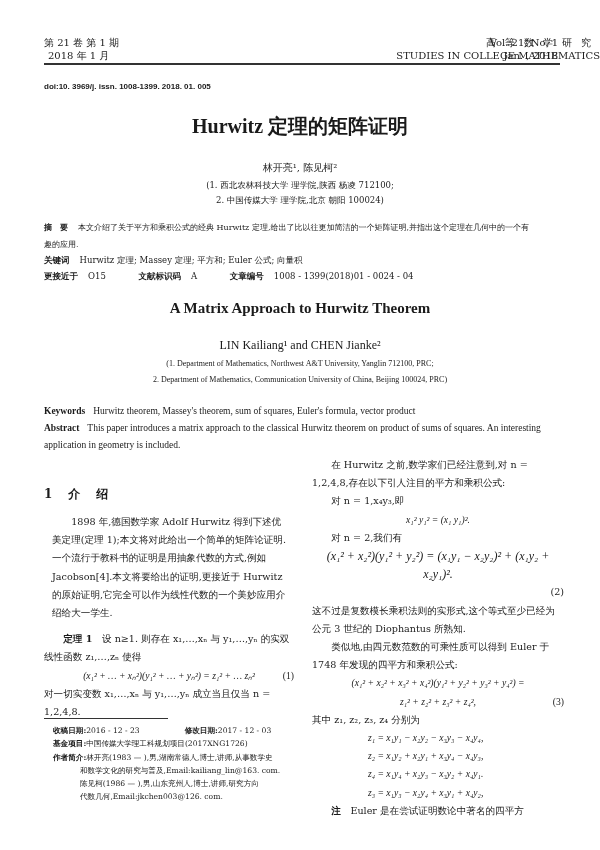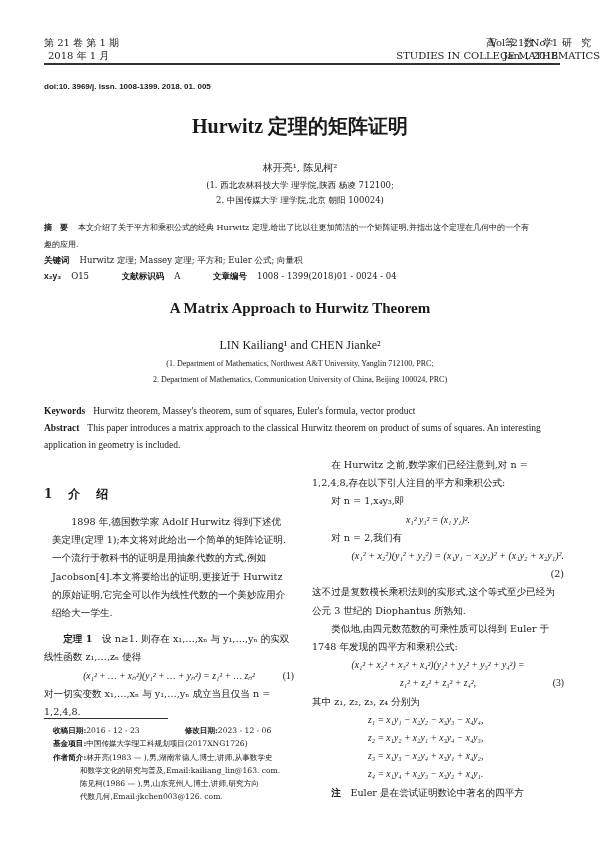--- a/index.html
+++ b/index.html
@@ -67,21 +67,21 @@
   <div>2. 中国传媒大学 理学院,北京 朝阳 100024)</div>
 </div>
 
 <div class="abs abs-cn">
   <span class="lbl">摘　要</span><span>本文介绍了关于平方和乘积公式的经典 Hurwitz 定理,给出了比以往更加简洁的一个矩阵证明,并指出这个定理在几何中的一个有趣的应用.</span>
 </div>
 <div class="abs kw-cn">
   <span class="lbl">关键词</span><span>Hurwitz 定理; Massey 定理; 平方和; Euler 公式; 向量积</span>
 </div>
 <div class="abs cls-cn">
-  <span class="lbl">x₂y₃</span><span>O15</span><span class="gap"></span>
+  <span class="lbl">更接近于</span><span>O15</span><span class="gap"></span>
   <span class="lbl">文献标识码</span><span>A</span><span class="gap"></span>
   <span class="lbl">文章编号</span><span>1008 - 1399(2018)01 - 0024 - 04</span>
 </div>
 
 <div class="abs title-en">A Matrix Approach to Hurwitz Theorem</div>
 <div class="abs authors-en">LIN Kailiang¹ and CHEN Jianke²</div>
 <div class="abs aff-en">
   <div>(1. Department of Mathematics, Northwest A&amp;T University, Yanglin 712100, PRC;</div>
   <div>2. Department of Mathematics, Communication University of China, Beijing 100024, PRC)</div>
 </div>
@@ -96,38 +96,38 @@
 
 <div class="abs col colL">
   <p class="ind" style="margin:8px">1898 年,德国数学家 Adolf Hurwitz 得到下述优美定理(定理 1);本文将对此给出一个简单的矩阵论证明.一个流行于教科书的证明是用抽象代数的方式,例如 Jacobson[4].本文将要给出的证明,更接近于 Hurwitz 的原始证明,它完全可以作为线性代数的一个美妙应用介绍给大一学生.</p>
   <p class="ind" style="margin:0"><span class="th">定理 1</span>　<span>设 n≥1. 则存在 x₁,…,xₙ 与 y₁,…,yₙ 的实双线性函数 z₁,…,zₙ 使得</span></p>
   <div class="eq"><span>(x₁² + … + xₙ²)(y₁² + … + yₙ²) = z₁² + … zₙ²</span><span class="eqn">(1)</span></div>
   <p style="margin:0">对一切实变数 x₁,…,xₙ 与 y₁,…,yₙ 成立当且仅当 n = 1,2,4,8.</p>
 </div>
 
 <div class="abs fn-rule"></div>
 <div class="abs fn">
-  <div><span class="lb">收稿日期:</span><span>2016 - 12 - 23</span><span style="display:inline-block;width:36px"></span><span class="lb">修改日期:</span><span>2023 - 12 - 06</span></div>
+  <div><span class="lb">收稿日期:</span><span>2016 - 12 - 23</span><span style="display:inline-block;width:36px"></span><span class="lb">修改日期:</span><span>2017 - 12 - 03</span></div>
   <div><span class="lb">基金项目:</span><span>中国传媒大学理工科规划项目(2017XNG1726)</span></div>
   <div><span class="lb">作者简介:</span><span>林开亮(1983 — ),男,湖南常德人,博士,讲师,从事数学史</span></div>
   <div class="ii">和数学文化的研究与普及,Email:kailiang_lin@163. com.</div>
   <div class="ii">陈见柯(1986 — ),男,山东兖州人,博士,讲师,研究方向</div>
   <div class="ii">代数几何,Email:jkchen003@126. com.</div>
 </div>
 
 <div class="abs col colR">
   <p class="ind" style="margin:0">在 Hurwitz 之前,数学家们已经注意到,对 n = 1,2,4,8,存在以下引人注目的平方和乘积公式:</p>
   <p class="ind" style="margin:0">对 n = 1,x₄y₃,即</p>
   <div class="eq">x₁² y₁² = (x₁ y₁)².</div>
   <p class="ind" style="margin:0">对 n = 2,我们有</p>
-  <div class="eq" style="font-size:10px;text-align:right">(x₁² + x₂²)(y₁² + y₂²) = (x₁y₁ − x₂y₂)² + (x₁y₂ + x₂y₁)².</div>
+  <div class="eq" style="font-size:12px;text-align:center">(x₁² + x₂²)(y₁² + y₂²) = (x₁y₁ − x₂y₂)² + (x₁y₂ + x₂y₁)².</div>
   <div style="text-align:right">(2)</div>
   <p style="margin:0">这不过是复数模长乘积法则的实形式,这个等式至少已经为公元 3 世纪的 Diophantus 所熟知.</p>
   <p class="ind" style="margin:0">类似地,由四元数范数的可乘性质可以得到 Euler 于 1748 年发现的四平方和乘积公式:</p>
   <div class="eq">(x₁² + x₂² + x₃² + x₄²)(y₁² + y₂² + y₃² + y₄²) =</div>
   <div class="eq"><span>z₁² + z₂² + z₃² + z₄²,</span><span class="eqn">(3)</span></div>
   <p style="margin:0">其中 z₁, z₂, z₃, z₄ 分别为</p>
   <div class="zeq">z₁ = x₁y₁ − x₂y₂ − x₃y₃ − x₄y₄,</div>
   <div class="zeq">z₂ = x₁y₂ + x₂y₁ + x₃y₄ − x₄y₃,</div>
+  <div class="zeq">z₄ = x₁y₄ + x₂y₃ − x₃y₂ + x₄y₁.</div>
   <div class="zeq">z₃ = x₁y₃ − x₂y₄ + x₃y₁ + x₄y₂,</div>
-  <div class="zeq">z₄ = x₁y₄ + x₂y₃ − x₃y₂ + x₄y₁.</div>
   <p class="ind" style="margin:0"><span class="th">注</span>　<span>Euler 是在尝试证明数论中著名的四平方</span></p>
 </div>
 
 </body></html>

